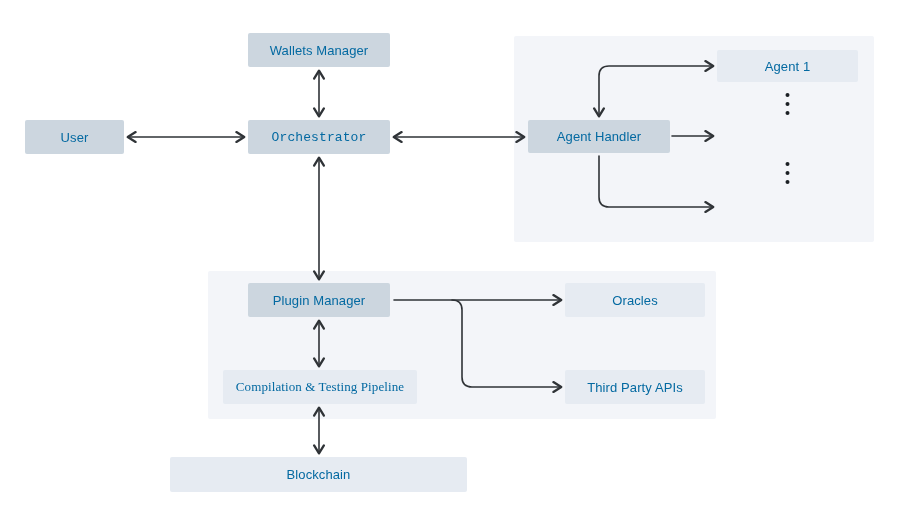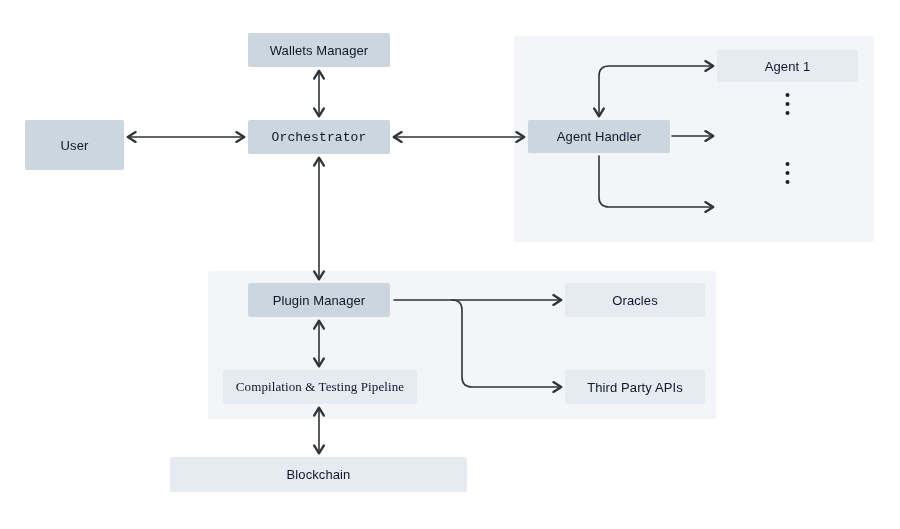--- a/index.html
+++ b/index.html
@@ -21,21 +21,21 @@
     position: absolute;
     left: 0; top: 0;
     z-index: 2;
   }
   .node {
     position: absolute;
     display: flex;
     align-items: center;
     justify-content: center;
     font-size: 13px;
-    color: #0f172a;
+    color: #0369a1;
     letter-spacing: 0.1px;
     white-space: nowrap;
     border-radius: 2px;
     z-index: 3;
   }
   .node.primary   { background: #ccd6df; }
   .node.secondary { background: #e6ebf2; text-align: center; }
   .edge {
     fill: none;
     stroke: #2f3337;
@@ -75,21 +75,21 @@
       <circle cx="787.5" cy="104" r="2"></circle>
       <circle cx="787.5" cy="113" r="2"></circle>
     </g>
     <g fill="#1b1f24">
       <circle cx="787.5" cy="164" r="2"></circle>
       <circle cx="787.5" cy="173" r="2"></circle>
       <circle cx="787.5" cy="182" r="2"></circle>
     </g>
   </svg>
 
-  <div class="node primary" style="left:25px; top:120px; width:99px; height:50px;">User</div>
+  <div class="node primary" style="left:25px; top:120px; width:99px; height:34px;">User</div>
 
   <div class="node primary" style="left:248px; top:33px; width:142px; height:34px;">Wallets Manager</div>
 
   <div class="node primary" style="left:248px; top:120px; width:142px; height:34px;font-family:Liberation Mono, monospace;">Orchestrator</div>
 
   <div class="node primary" style="left:528px; top:120px; width:142px; height:33px;">Agent Handler</div>
 
   <div class="node secondary" style="left:717px; top:50px; width:141px; height:32px;">Agent 1</div>
 
 

